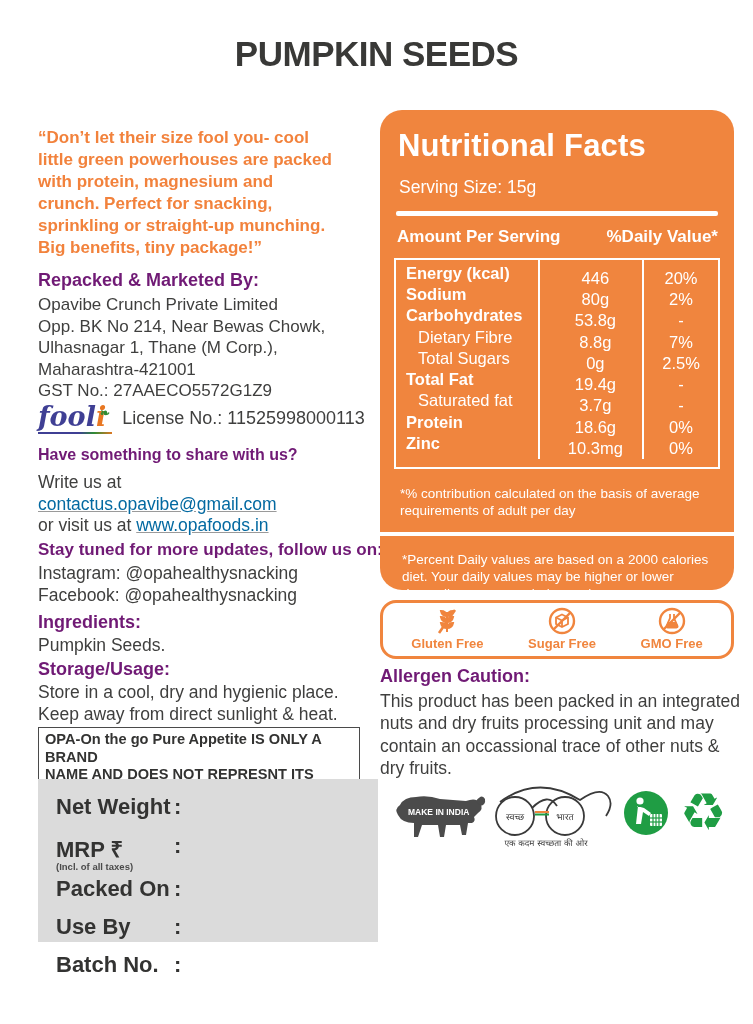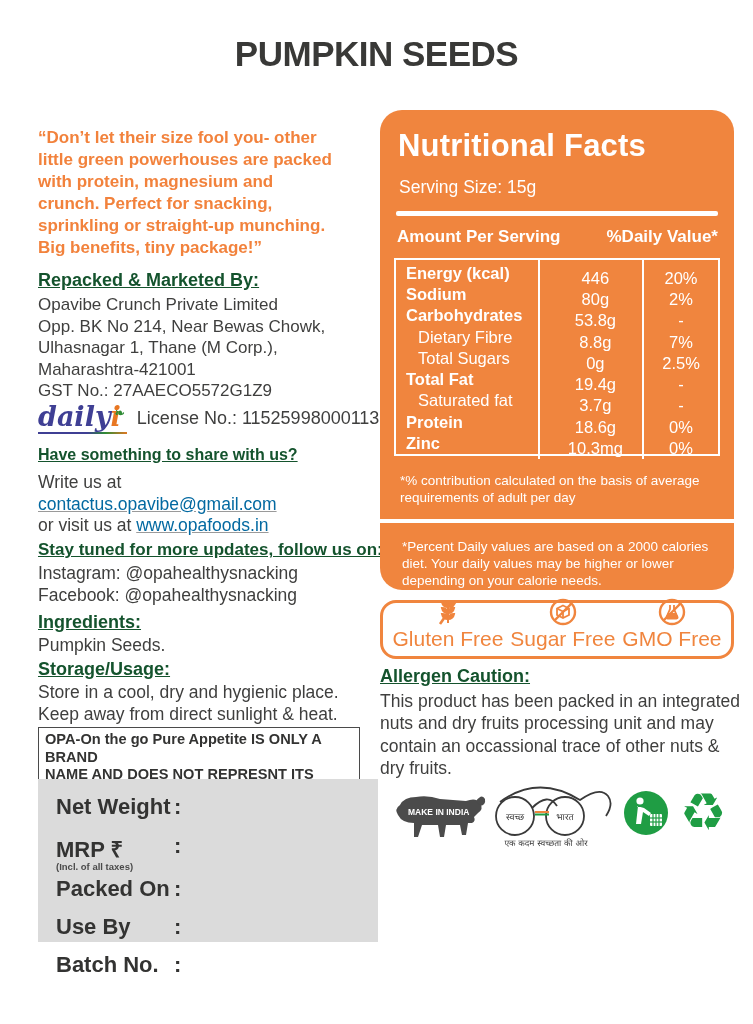--- a/index.html
+++ b/index.html
@@ -7,21 +7,21 @@
     font-family:"Liberation Sans", sans-serif; color:#3f3f3e; }
   #label { position:relative; width:742px; height:1024px; overflow:hidden; background:#fff; }
 
   .title { position:absolute; top:34px; left:0; width:753px; text-align:center;
     font-size:35px; font-weight:800; color:#393937; letter-spacing:-0.5px; }
 
   
   .quote { position:absolute; top:127px; left:38px; width:320px;
     color:#f2823c; font-weight:700; font-size:17px; line-height:22px; }
 
-  .sec-head { font-weight:800; color:#14532d; font-size:18px;text-decoration:underline; }
+  .sec-head { font-weight:800; color:#701a75; font-size:18px; }
   .repacked { position:absolute; top:270px; left:38px; }
   .address { position:absolute; top:294px; left:38px; font-size:17px; line-height:21.5px; }
 
   .fssai-row { position:absolute; top:402px; left:38px; display:flex; align-items:center; }
   .fssai-logo { font-family:"DejaVu Serif", serif; font-style:italic; font-weight:700;
     font-size:27px; color:#3f3f94; position:relative; padding-right:6px;
     border-bottom:2.5px solid; border-image:linear-gradient(90deg,#3f3f94 55%,#2e8b34 75%,#e87722 100%) 1; line-height:30px;}
   .fssai-logo .i-org { color:#e87722; }
   .fssai-logo .leaf { position:absolute; top:-4px; right:2px; color:#2e8b34; font-size:12px; font-style:normal;}
   .fssai-lic { font-size:18px; margin-left:10px; color:#3f3f3e; }
@@ -51,38 +51,38 @@
   .mb13 { margin-bottom:13px; } .mb12 { margin-bottom:12px; } .mb0 { margin-bottom:0; }
 
   
   .panel { position:absolute; top:110px; left:380px; width:354px; height:480px;
     background:#f0853e; border-radius:22px; color:#ffffff; }
   .nf-head { padding:18px 12px 0 18px; font-size:31px; font-weight:800; letter-spacing:0.2px; }
   .nf-serving { padding:13px 0 0 19px; font-size:17.5px; }
   .nf-div1 { height:4.5px; background:#fff; border-radius:2px; margin:13px 16px 0 16px; }
   .nf-cols { display:flex; justify-content:space-between; padding:11px 16px 0 17px;
     font-weight:800; font-size:17px; }
-  .nf-table { margin:11px 14px 0 14px; border:2px solid #fff; padding:3px 0 0 0; }
+  .nf-table { margin:11px 14px 0 14px; border:2px solid #fff; padding:3px 0 13px 0; }
   .nt-row { display:flex; height:21.3px; align-items:center; }
   .nt-name { flex:0 0 44%; padding-left:10px; font-size:16.5px; font-weight:800; }
   .nt-name.sub { font-weight:400; padding-left:22px; }
   .nt-amt { flex:0 0 29%; text-align:center; font-size:16.5px; position:relative; top:5px;margin-left:9px;}
   .nt-dv { flex:1; text-align:center; font-size:16.5px; position:relative; top:5px;}
   .vline { width:2px; background:#fff; align-self:stretch; margin:-3px 0 -5px 0; } 
   .nf-fn1 { margin:16px 20px 0 20px; font-size:13.5px; line-height:17px; }
   .nf-div2 { height:4px; background:#fff; margin-top:13px; }
   .nf-fn2 { margin:15px 20px 0 22px; font-size:13.5px; line-height:17px; }
 
   
   .badges { position:absolute; top:600px; left:380px; width:354px; height:59px;
     border:3px solid #f0853e; border-radius:16px; display:flex; justify-content:space-around;
     align-items:flex-end; padding:0 6px 5px 6px; }
   .badge { display:flex; flex-direction:column; align-items:center; }
   .badge svg { display:block; }
-  .badge-label { color:#f0853e; font-weight:400; font-size:21px; margin-top:1px; }
+  .badge-label { color:#f0853e; font-weight:700; font-size:13px; margin-top:1px; }
 
   
   .allergen-head { position:absolute; top:666px; left:380px; font-size:18px; }
   .allergen-text { position:absolute; top:690px; left:380px; width:364px;
     font-size:17.5px; line-height:22.3px; }
 
   
   .logos { position:absolute; top:782px; left:380px; width:356px; height:72px; }
   .lion { position:absolute; left:8px; top:5px; }
   .specs { position:absolute; left:108px; top:0px; }
@@ -91,39 +91,39 @@
     font-family:"DejaVu Sans", sans-serif; line-height:56px; }
 </style>
 </head>
 <body>
 
 <div id="label">
 
   <div class="title">PUMPKIN SEEDS</div>
 
   <div class="quote">
-    <div>“Don’t let their size fool you- other</div>
+    <div>“Don’t let their size fool you- cool</div>
     <div>little green powerhouses are packed</div>
     <div>with protein, magnesium and</div>
     <div>crunch. Perfect for snacking,</div>
     <div>sprinkling or straight-up munching.</div>
     <div>Big benefits, tiny package!”</div>
   </div>
 
   <div class="sec-head repacked">Repacked &amp; Marketed By:</div>
   <div class="address">
     <div>Opavibe Crunch Private Limited</div>
     <div>Opp. BK No 214, Near Bewas Chowk,</div>
     <div>Ulhasnagar 1, Thane (M Corp.),</div>
     <div>Maharashtra-421001</div>
     <div>GST No.: 27AAECO5572G1Z9</div>
   </div>
 
   <div class="fssai-row">
-    <span class="fssai-logo"><span>daily</span><span class="i-org">i</span><span class="leaf">❧</span></span>
+    <span class="fssai-logo"><span>fool</span><span class="i-org">i</span><span class="leaf">❧</span></span>
     <span class="fssai-lic">License No.: 11525998000113</span>
   </div>
 
   <div class="sec-head share-head">Have something to share with us?</div>
   <div class="contact">
     <div>Write us at</div>
     <div><a>contactus.opavibe@gmail.com</a></div>
     <div><span>or visit us at </span><a>www.opafoods.in</a></div>
   </div>
 

